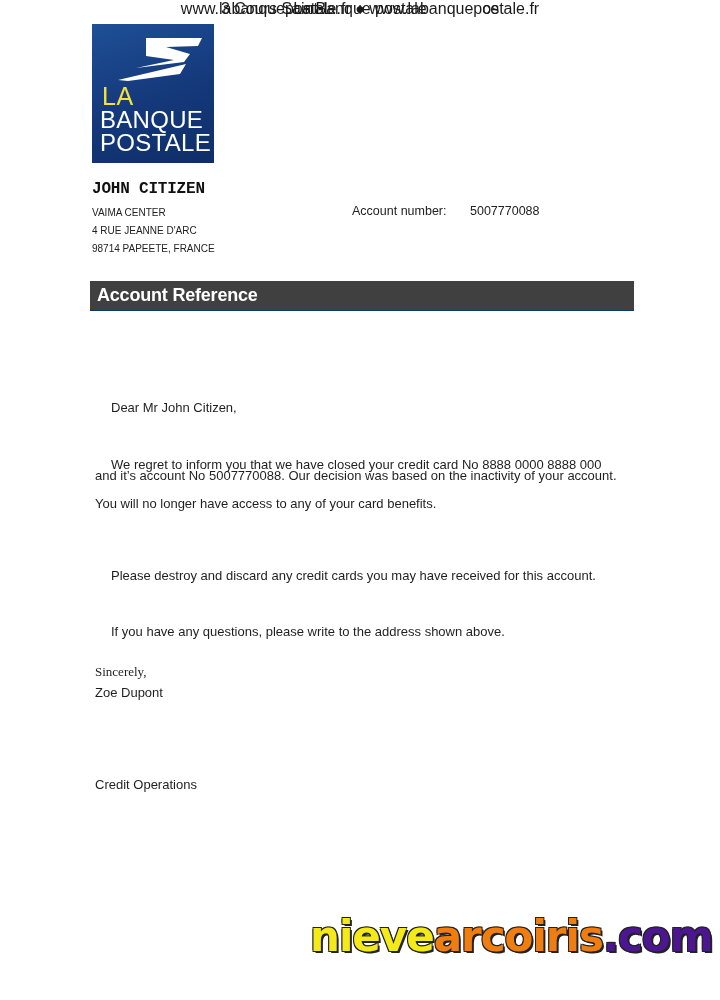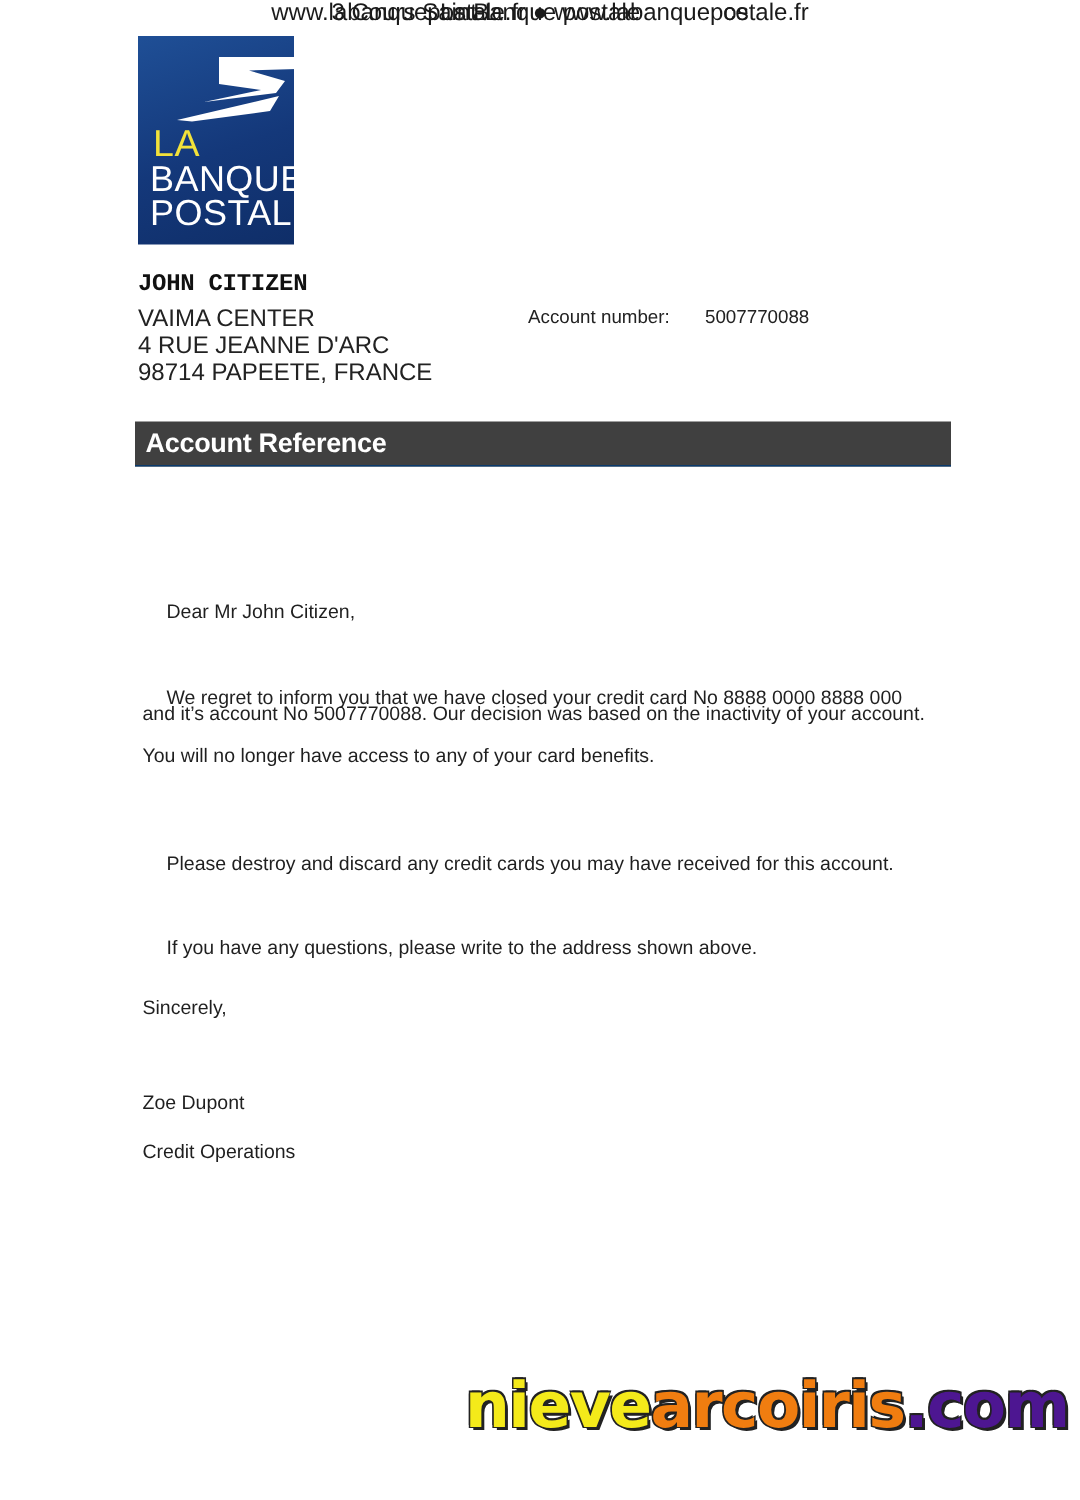--- a/index.html
+++ b/index.html
@@ -1,31 +1,31 @@
 <!DOCTYPE html>
 <html><head>
 <meta charset="utf-8">
 <style>
   html, body { margin: 0; padding: 0; background: #ffffff; }
   body {
     width: 720px; height: 1000px; position: relative; overflow: hidden;
     font-family: "Liberation Sans", "DejaVu Sans", sans-serif; color: #1a1a1a;
   }
   .logo {
-    position: absolute; left: 92px; top: 24px; width: 104px; height: 139px;
+    position: absolute; left: 92px; top: 24px; width: 122px; height: 139px;
     background: linear-gradient(160deg, #1f4f96 0%, #14387a 55%, #0f2e68 100%);
   }
   .logo svg.emblem { position: absolute; left: 14px; top: 10px; width: 100px; height: 52px; }
   .logo .l1 { position: absolute; left: 10px; top: 60px; font-size: 25px; font-weight: 400; color: #f2e23a; letter-spacing: 0.5px; line-height: 25px; }
   .logo .l2 { position: absolute; left: 8px; top: 83px; font-size: 24px; color: #ffffff; letter-spacing: 0.3px; line-height: 25px; }
   .logo .l3 { position: absolute; left: 8px; top: 106px; font-size: 24px; color: #ffffff; letter-spacing: 0.3px; line-height: 25px; }
 
   .recipient { position: absolute; left: 92px; top: 180px; }
   .recipient .name { font-size: 16px; font-weight: 700; color: #111; letter-spacing: -0.2px; margin-bottom: 6px; font-family: Liberation Mono, monospace; }
-  .recipient .line { font-size: 16px; color: #222; line-height: 18px; }
+  .recipient .line { font-size: 10px; color: #222; line-height: 18px; }
 
   .meta { position: absolute; left: 352px; top: 202px; font-size: 12.5px; color: #222; }
   .meta .row { display: flex; line-height: 18px; }
   .meta .k { width: 118px; }
   .meta .v { }
 
   .banner {
     position: absolute; left: 90px; top: 281px; width: 544px; height: 29px;
     background: #404040; border-bottom: 1px solid #0a3a6c;
   }
@@ -80,23 +80,23 @@
 <div class="body-text indent" style="top:378px;">Dear Mr John Citizen,</div>
 
 <div class="body-text indent" style="top:435px;">We regret to inform you that we have closed your credit card No 8888 0000 8888 000</div>
 <div class="body-text" style="top:462px;">and it’s account No 5007770088. Our decision was based on the inactivity of your account.</div>
 <div class="body-text" style="top:490px;">You will no longer have access to any of your card benefits.</div>
 
 <div class="body-text indent" style="top:546px;">Please destroy and discard any credit cards you may have received for this account.</div>
 
 <div class="body-text indent" style="top:602px;">If you have any questions, please write to the address shown above.</div>
 
-<div class="body-text" style="top:658px;">Sincerely,</div>
-<div class="body-text" style="top:721px;text-align:center;">Zoe Dupont</div>
-<div class="body-text" style="top:754px;text-align:center;">Credit Operations</div>
+<div class="body-text" style="top:658px;font-family:Liberation Serif, serif;">Sincerely,</div>
+<div class="body-text" style="top:679px;text-align:center;">Zoe Dupont</div>
+<div class="body-text" style="top:771px;text-align:center;">Credit Operations</div>
 
 <div class="footer title">La Banque postale</div>
 <div class="footer addr">
   <span style="margin-right:150px;margin-top:43px;">3 Cours Saint-L</span><span>ce</span>
 </div>
 <div class="footer web">www.labanquepostale.fr ● www.labanquepostale.fr</div>
 
 <div class="watermark">
   <span class="wm1">nieve</span><span class="wm2">arcoiris</span><span class="wm3">.com</span>
 </div>

